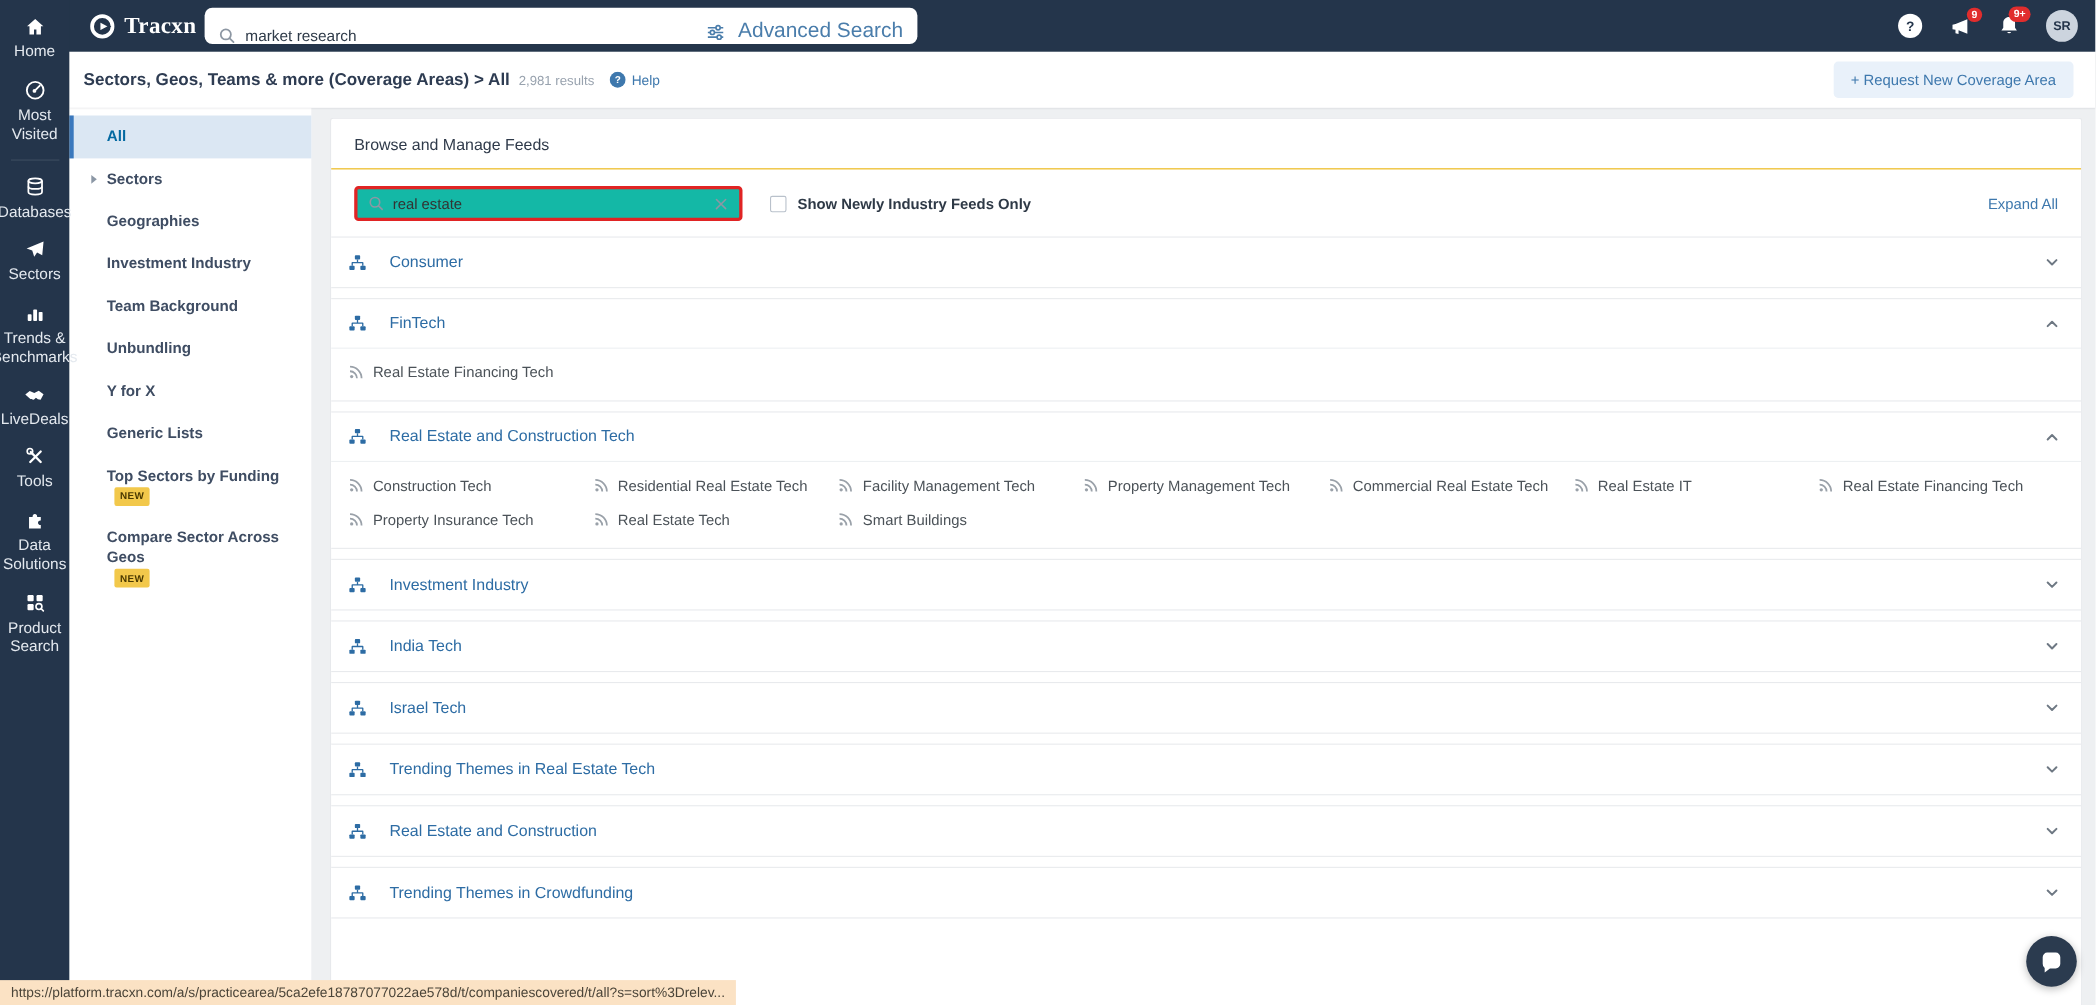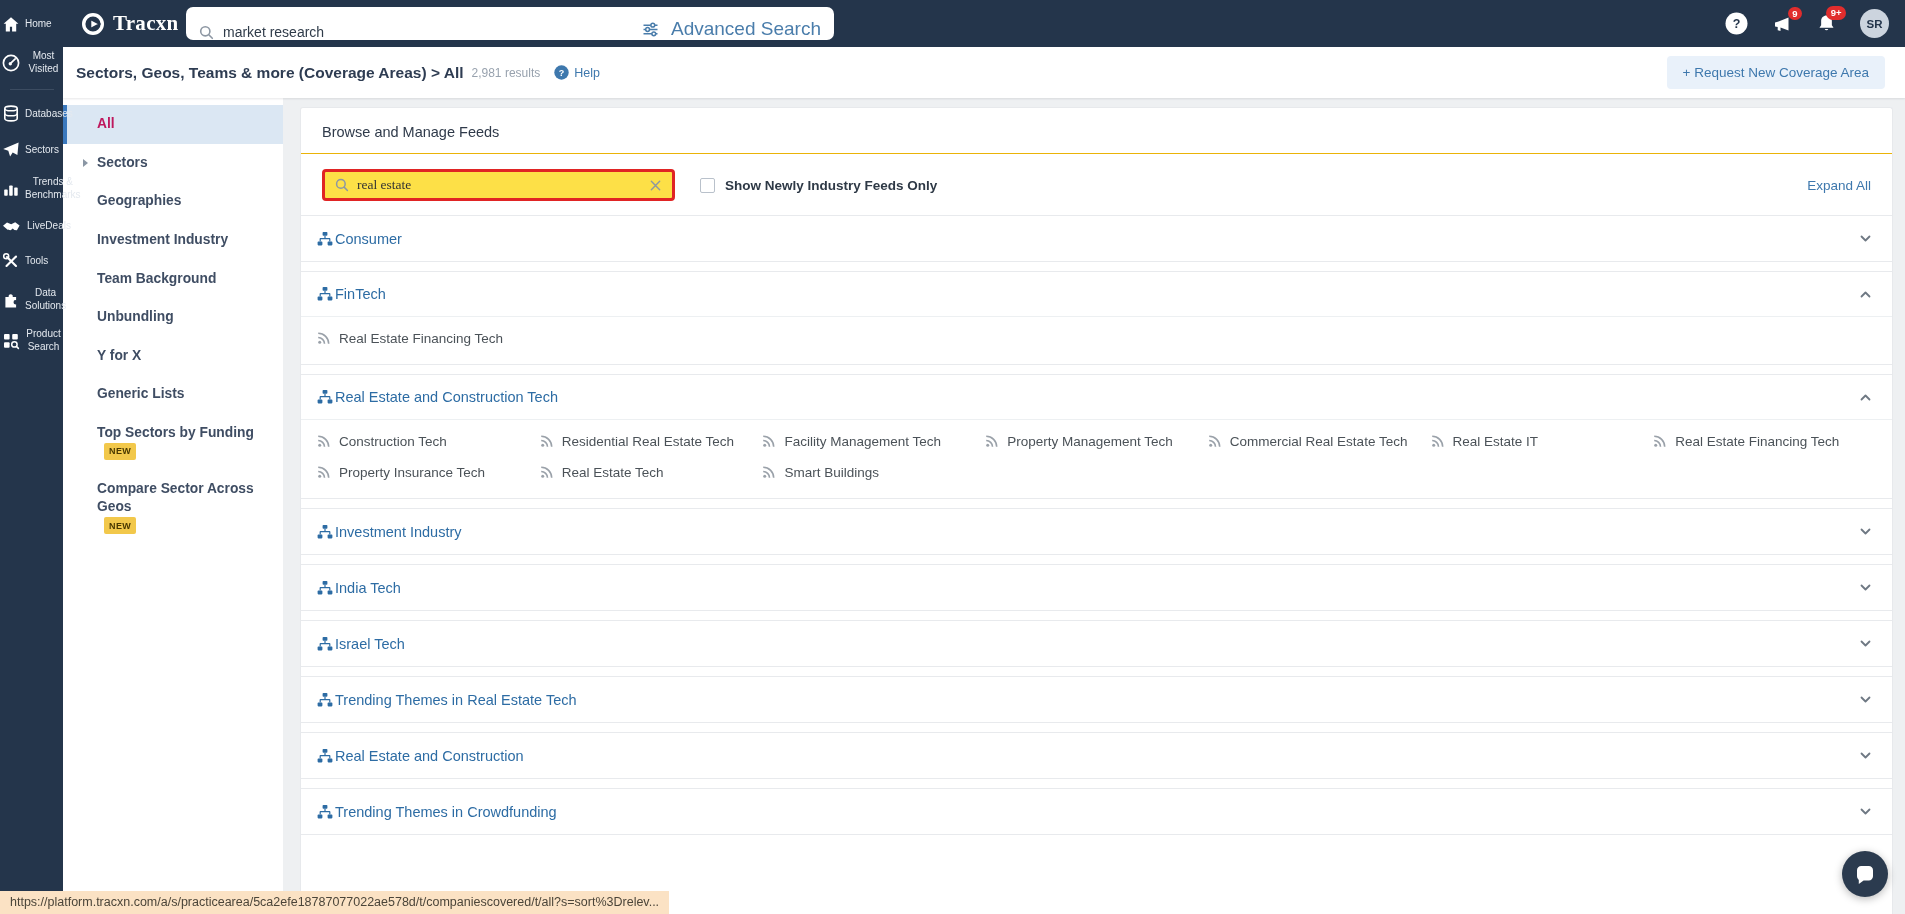--- a/index.html
+++ b/index.html
@@ -19,51 +19,51 @@
   .search-pill { position:absolute; left:186px; top:7px; width:648px; height:33px; background:#fff; border-radius:7px; display:flex; align-items:flex-end; padding:0 13px; }
   .search-pill input { border:none; outline:none; background:transparent; flex:1; font-size:14px; color:#2f3b49; font-family:inherit; margin-left:9px; }
   .adv-search { display:flex; align-items:center; gap:12px; color:var(--link-blue,#4a7dab); font-size:19px; cursor:pointer; }
   .top-icons { position:absolute; right:16px; top:0; height:47px; display:flex; align-items:center; gap:23px; }
   .ticon { position:relative; }
   .badge { position:absolute; top:-7px; right:-9px; background:var(--badge-red,#e12d2d); color:#fff; font-size:9.5px; font-weight:bold; border-radius:8px; padding:2px 4.5px; line-height:1; }
   .avatar { width:29px; height:29px; border-radius:50%; background:#ccd4de; color:var(--navy,#24354b); font-size:11.5px; font-weight:bold; display:flex; align-items:center; justify-content:center; }
 
   
   .rail { position:absolute; left:0; top:0; bottom:0; width:63px; background:var(--navy,#24354b); z-index:6; display:flex; flex-direction:column; align-items:center; padding-top:7px; }
-  .rail-item { width:100%; display:flex; flex-direction:row; align-items:center; gap:4px; padding:8px 1px; color:#e4e9ef; font-size:10px; text-align:center; line-height:1.25; cursor:pointer; }
+  .rail-item { width:100%; display:flex; flex-direction:column; align-items:center; gap:4px; padding:8px 1px; color:#e4e9ef; font-size:14px; text-align:center; line-height:1.25; cursor:pointer; }
   .rail-divider { width:44px; border-top:1px solid #3c4c61; margin:6px 0; }
 
   
   .breadbar { position:absolute; left:63px; right:0; top:47px; height:51px; background:#fff; box-shadow:0 1px 2px rgba(16,24,40,.10); display:flex; align-items:center; padding:0 20px 0 13px; z-index:4; }
   .crumb-title { font-size:15.5px; font-weight:bold; color:#2e3c52; }
   .crumb-count { font-size:12px; color:#98a2ae; margin-left:8px; }
   .help-link { display:flex; align-items:center; gap:5px; margin-left:14px; color:var(--blue,#3e78ad); font-size:12.5px; cursor:pointer; }
   .request-btn { margin-left:auto; background:#e9f1fa; color:var(--blue,#3e78ad); font-size:13.5px; padding:9px 16px; border-radius:4px; border:none; cursor:pointer; font-family:inherit; }
 
   
   .side-panel { position:absolute; left:63px; top:98px; bottom:0; width:220px; background:#fff; padding-top:7px; z-index:2; }
   .panel-item { position:relative; display:flex; align-items:center; flex-wrap:wrap; padding:10px 10px 10px 34px; font-size:13.8px; font-weight:bold; color:#3f4d63; line-height:1.35; cursor:pointer; }
-  .panel-item.selected { background:var(--selected-bg,#dbe7f3); color:#be185d; }
+  .panel-item.selected { background:var(--selected-bg,#dbe7f3); color:#0369a1; }
   .panel-item.selected::before { content:""; position:absolute; left:0; top:0; bottom:0; width:4px; background:#3a78bd; }
   .tri { position:absolute; left:20px; width:0; height:0; border-left:5px solid #8b97a5; border-top:4px solid transparent; border-bottom:4px solid transparent; }
   .badge-new { background:var(--yellow,#f2c84b); color:#4a3900; font-size:9px; font-weight:bold; padding:2.5px 5px; border-radius:2px; margin-left:7px; letter-spacing:.4px; }
 
   
   .main-card { position:absolute; left:300px; top:107px; width:1593px; bottom:0; background:#fff; border:1px solid #e7e9ec; border-bottom:none; border-radius:3px 3px 0 0; overflow:hidden; z-index:2; }
   .card-title { padding:16px 21px 13px; font-size:14.5px; color:#2f3a4a; border-bottom:1px solid #eab308; }
   .filter-row { display:flex; align-items:center; padding:15px 21px 14px; }
-  .filter-input { width:353px; height:32px; border:3px solid var(--red,#e02424); border-radius:4px; background:#fde047; display:flex; align-items:center; padding:0 10px;font-family:Liberation Serif, serif; }
+  .filter-input { width:353px; height:32px; border:3px solid var(--red,#e02424); border-radius:4px; background:#14b8a6; display:flex; align-items:center; padding:0 10px; }
   .filter-input input { border:none; outline:none; background:transparent; flex:1; font-size:13.5px; color:#333; font-family:inherit; margin-left:8px; }
   .checkbox { margin-left:25px; width:15px; height:15px; border:1px solid #b9c1cb; border-radius:2px; background:#fff; cursor:pointer; flex:none; }
   .check-label { margin-left:10px; font-weight:bold; font-size:13.5px; color:#2e3946; }
   .expand-all { margin-left:auto; color:var(--blue,#3e78ad); font-size:13.5px; cursor:pointer; }
 
   .groups { }
   .group { border-top:1px solid #e8eaed; border-bottom:1px solid #e8eaed; background:#fff; margin-bottom:9px; }
-  .group-header { height:45px; display:flex; align-items:center; padding:0 19px 0 16px; gap:2px; cursor:pointer; }
+  .group-header { height:45px; display:flex; align-items:center; padding:0 19px 0 16px; gap:21px; cursor:pointer; }
   .group-name { color:#2d6ca4; font-size:14.5px; }
   .chev { margin-left:auto; }
   .group.expanded .chev svg { transform:rotate(180deg); }
   .group.expanded .group-header { border-bottom:1px solid #edf0f2; }
   .feeds { padding:14px 16px 18px; display:grid; grid-template-columns:repeat(7,1fr); row-gap:16px; }
   .feed { display:flex; align-items:center; gap:9px; font-size:13.5px; color:#4b5258; cursor:pointer; }
   .feed svg { flex:none; }
 
   
   .status-tip { position:absolute; left:0; bottom:0; background:var(--tooltip-bg,#fbe2c4); color:#4b4539; font-size:12.5px; padding:4px 10px 5px; white-space:nowrap; z-index:10; }

